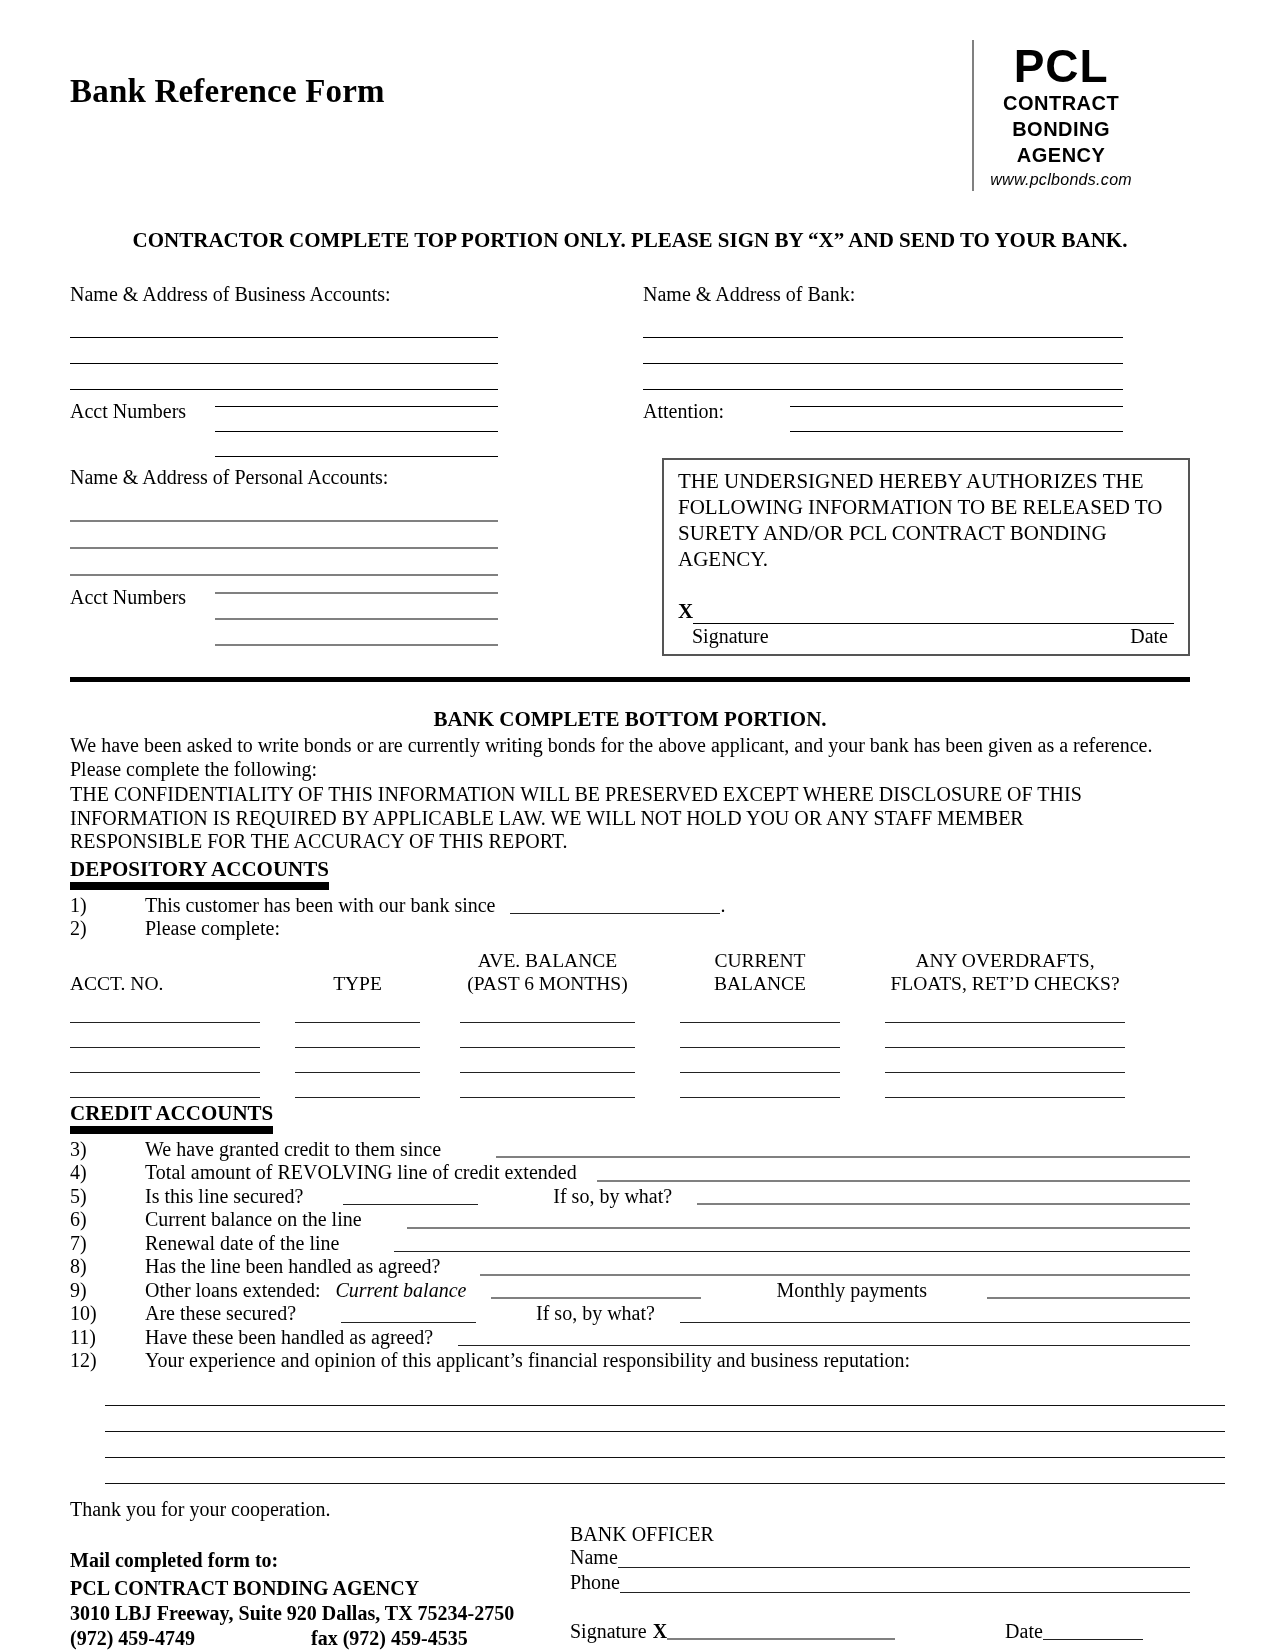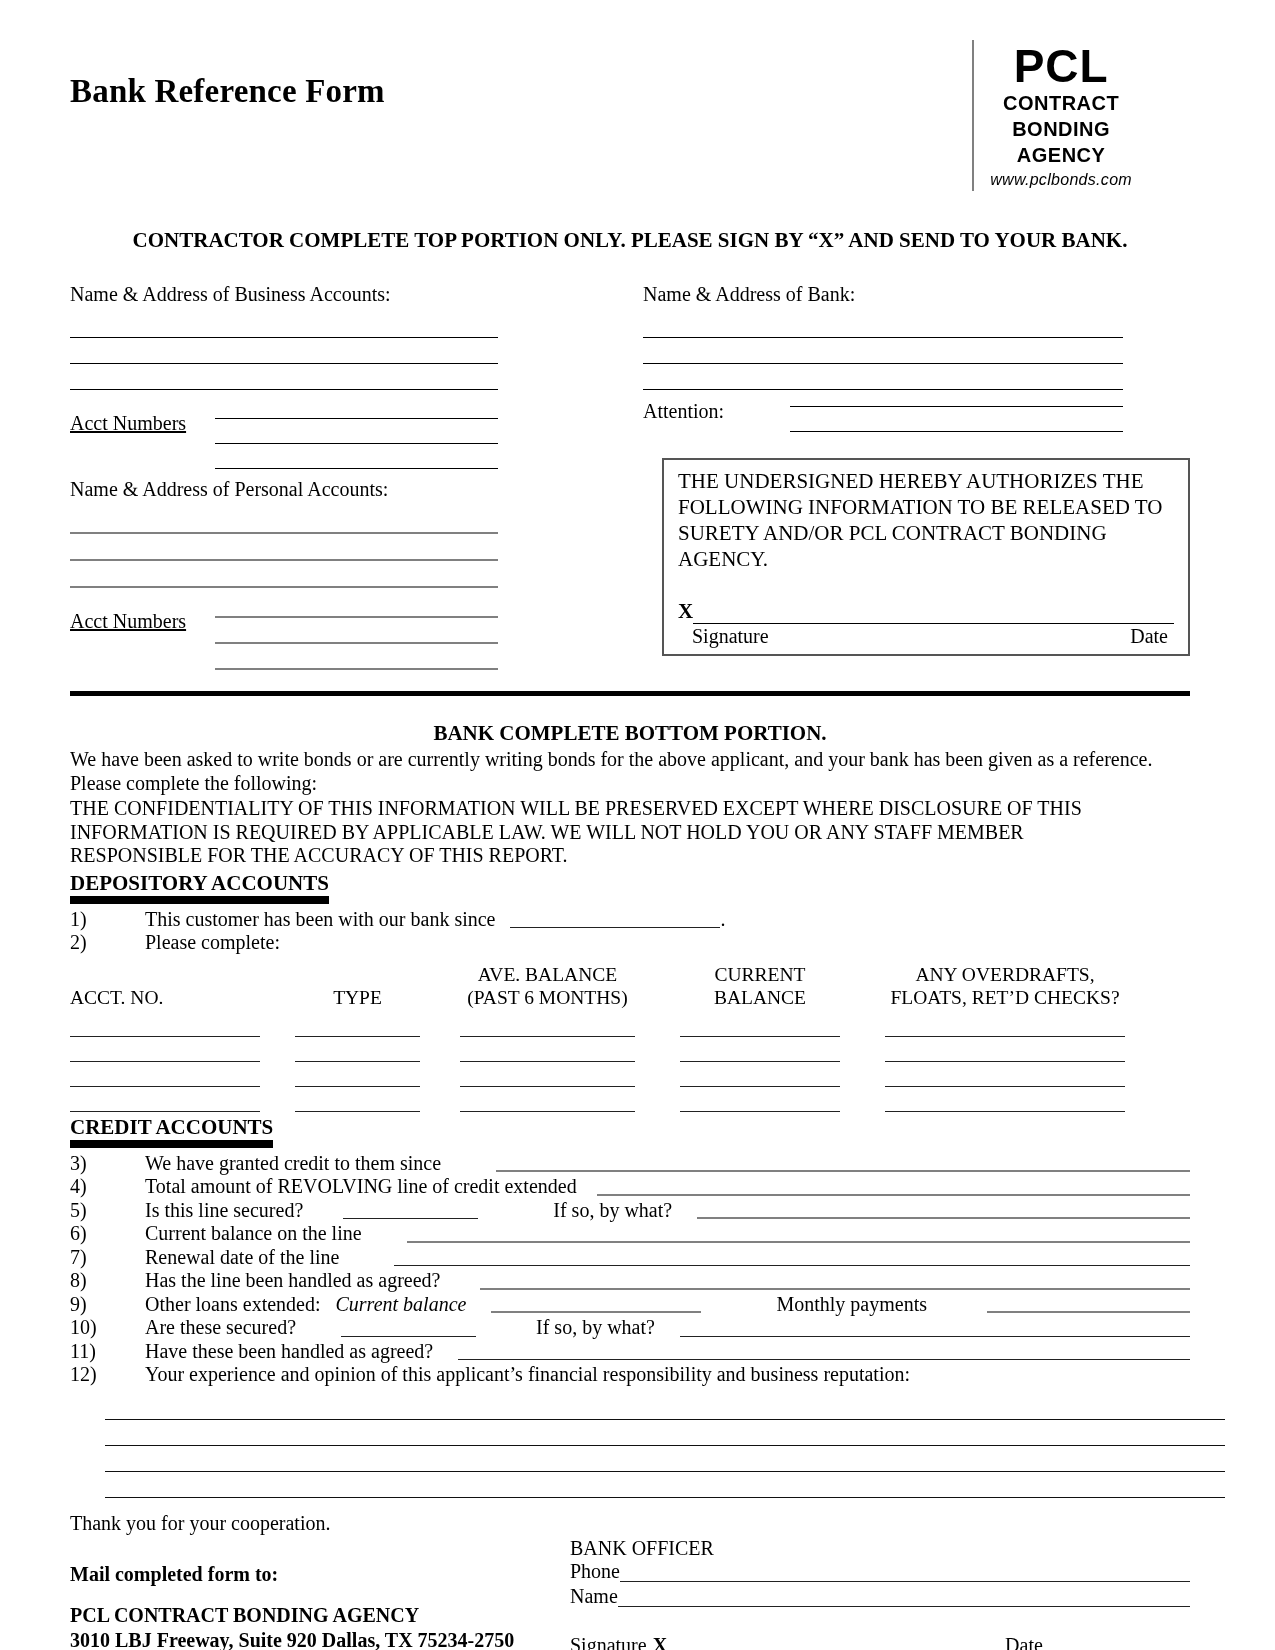--- a/index.html
+++ b/index.html
@@ -22,21 +22,21 @@
   .instruction{margin-top:37px;text-align:center;font-weight:bold;font-size:21px;}
 
   
   .cols{display:flex;margin-top:30px;}
   .col-left{width:428px;}
   .col-right{width:547px;margin-left:auto;}
   .sec-label{font-size:20px;}
   .bline{height:25px;border-bottom:1px solid #000;}
   .bline.first{height:31px;}
   .bline.gray{border-bottom:2px solid #808080;}
-  .acct-row{display:flex;margin-top:14px;text-decoration:underline;}
+  .acct-row{display:flex;margin-top:2px;}
   .acct-label{width:145px;font-size:20px;padding-top:8px;}
   .acct-lines{flex:1;}
   .acct-lines .bline{height:24px;}
   .acct-lines .bline.first{height:14px;}
   .bank-lines .bline{margin-right:67px;}
   .att-row{display:flex;margin-top:2px;}
   .att-label{width:147px;font-size:20px;padding-top:8px;}
   .att-lines{flex:1;margin-right:67px;}
   .att-lines .bline{height:24px;}
   .att-lines .bline.first{height:14px;}
@@ -86,21 +86,21 @@
   .opinion-lines{margin-left:35px;margin-top:14px;}
   .opinion-lines .bline{height:25px;border-bottom:1px solid #111;}
   .opinion-lines .bline.first{height:18px;}
 
   
   .thanks{font-size:20px;margin-top:14px;}
   .footer-cols{display:flex;margin-top:2px;}
   .foot-left{width:500px;font-weight:bold;font-size:20px;line-height:1.26;margin-top:25px;}
   .foot-left .phone-row{display:flex;}
   .foot-left .fax{margin-left:116px;}
-  .mail-head{margin-bottom:16px;}
+  .mail-head{margin-bottom:3px;}
   .foot-right{flex:1;font-size:20px;}
   .fr-row{display:flex;align-items:baseline;min-height:25px;}
   .fr-row .fill{height:16px;}
   .sig-row{margin-top:24px;display:flex;align-items:baseline;}
   .sig-x{font-weight:bold;padding-left:6px;}
   .sig-line{width:228px;border-bottom:2px solid #808080;align-self:flex-end;margin-bottom:3px;height:16px;}
   .date-label{margin-left:110px;}
   .date-line{width:100px;border-bottom:1px solid #222;align-self:flex-end;margin-bottom:3px;height:16px;}
 </style>
 </head>
@@ -332,25 +332,25 @@
       <div>PCL CONTRACT BONDING AGENCY</div>
       <div>3010 LBJ Freeway, Suite 920 Dallas, TX 75234-2750</div>
       <div class="phone-row">
         <span>(972) 459-4749</span>
         <span class="fax">fax (972) 459-4535</span>
       </div>
     </div>
     <div class="foot-right">
       <div>BANK OFFICER</div>
       <div class="fr-row">
+        <span>Name</span>
+        <span class="fill flex"></span>
+      </div>
+      <div class="fr-row">
         <span>Phone</span>
-        <span class="fill flex"></span>
-      </div>
-      <div class="fr-row">
-        <span>Name</span>
         <span class="fill flex"></span>
       </div>
       <div class="sig-row">
         <span>Signature</span>
         <span class="sig-x">X</span>
         <span class="sig-line"></span>
         <span class="date-label">Date</span>
         <span class="date-line"></span>
       </div>
     </div>

